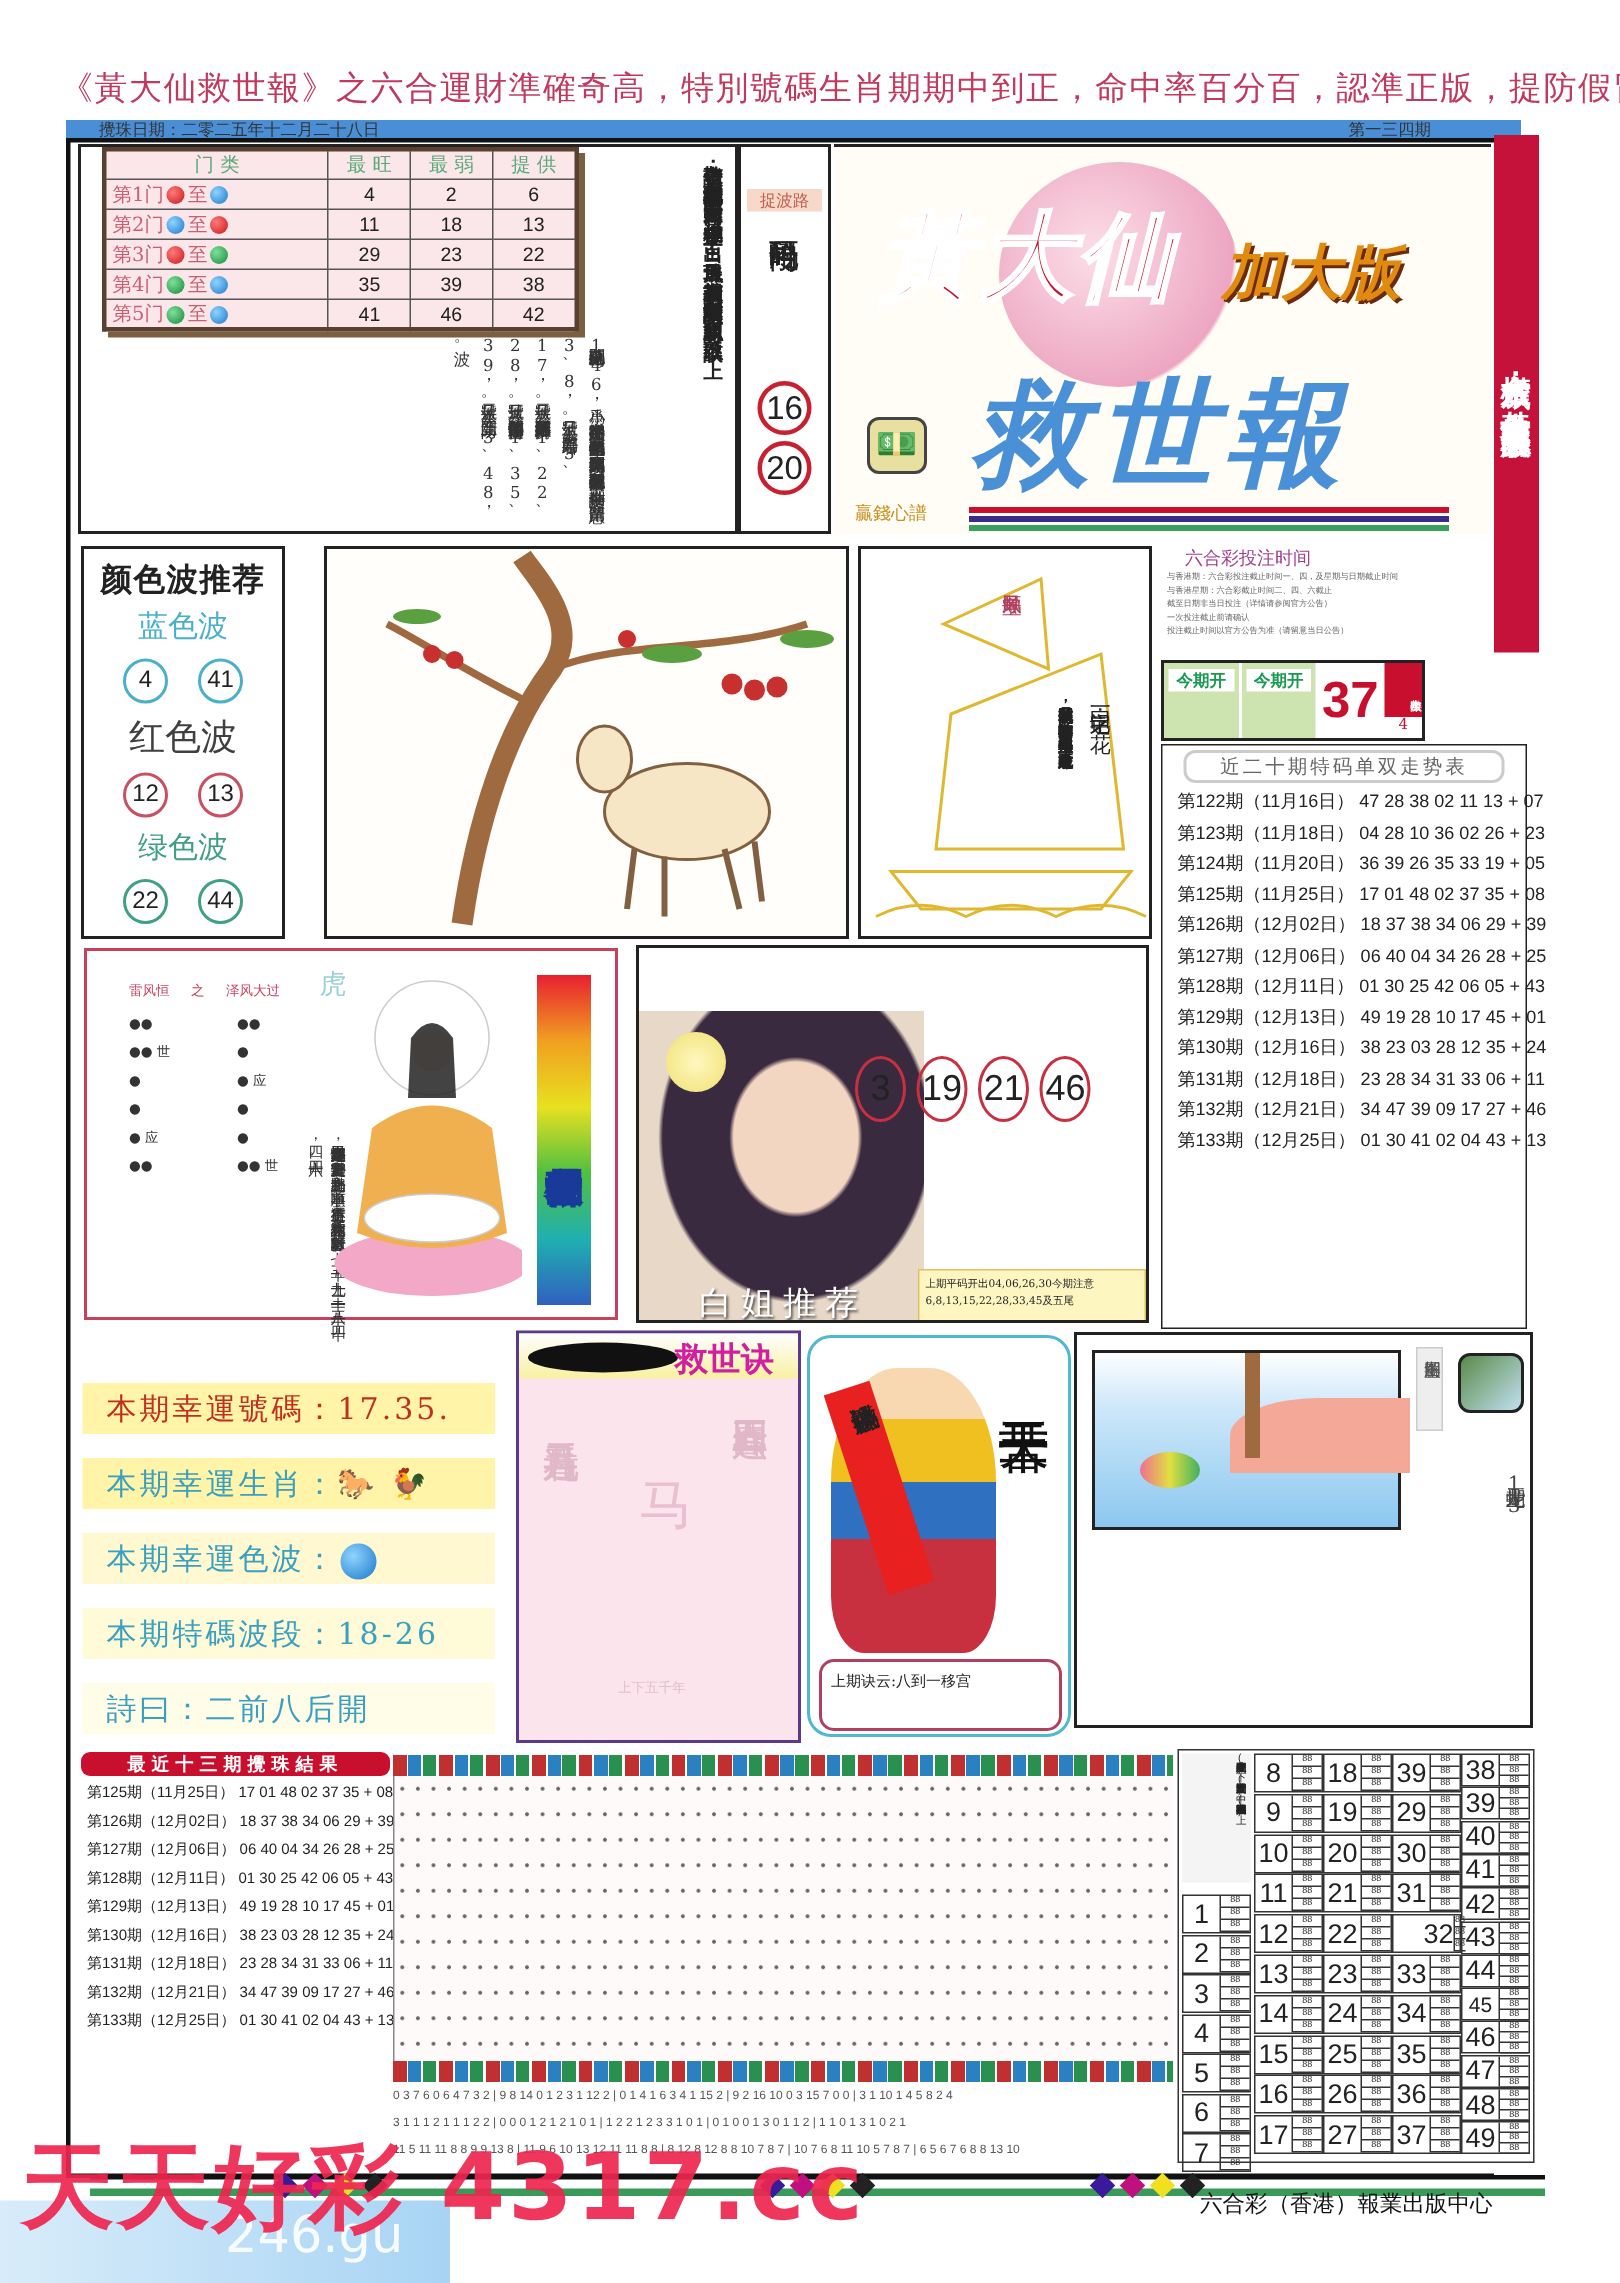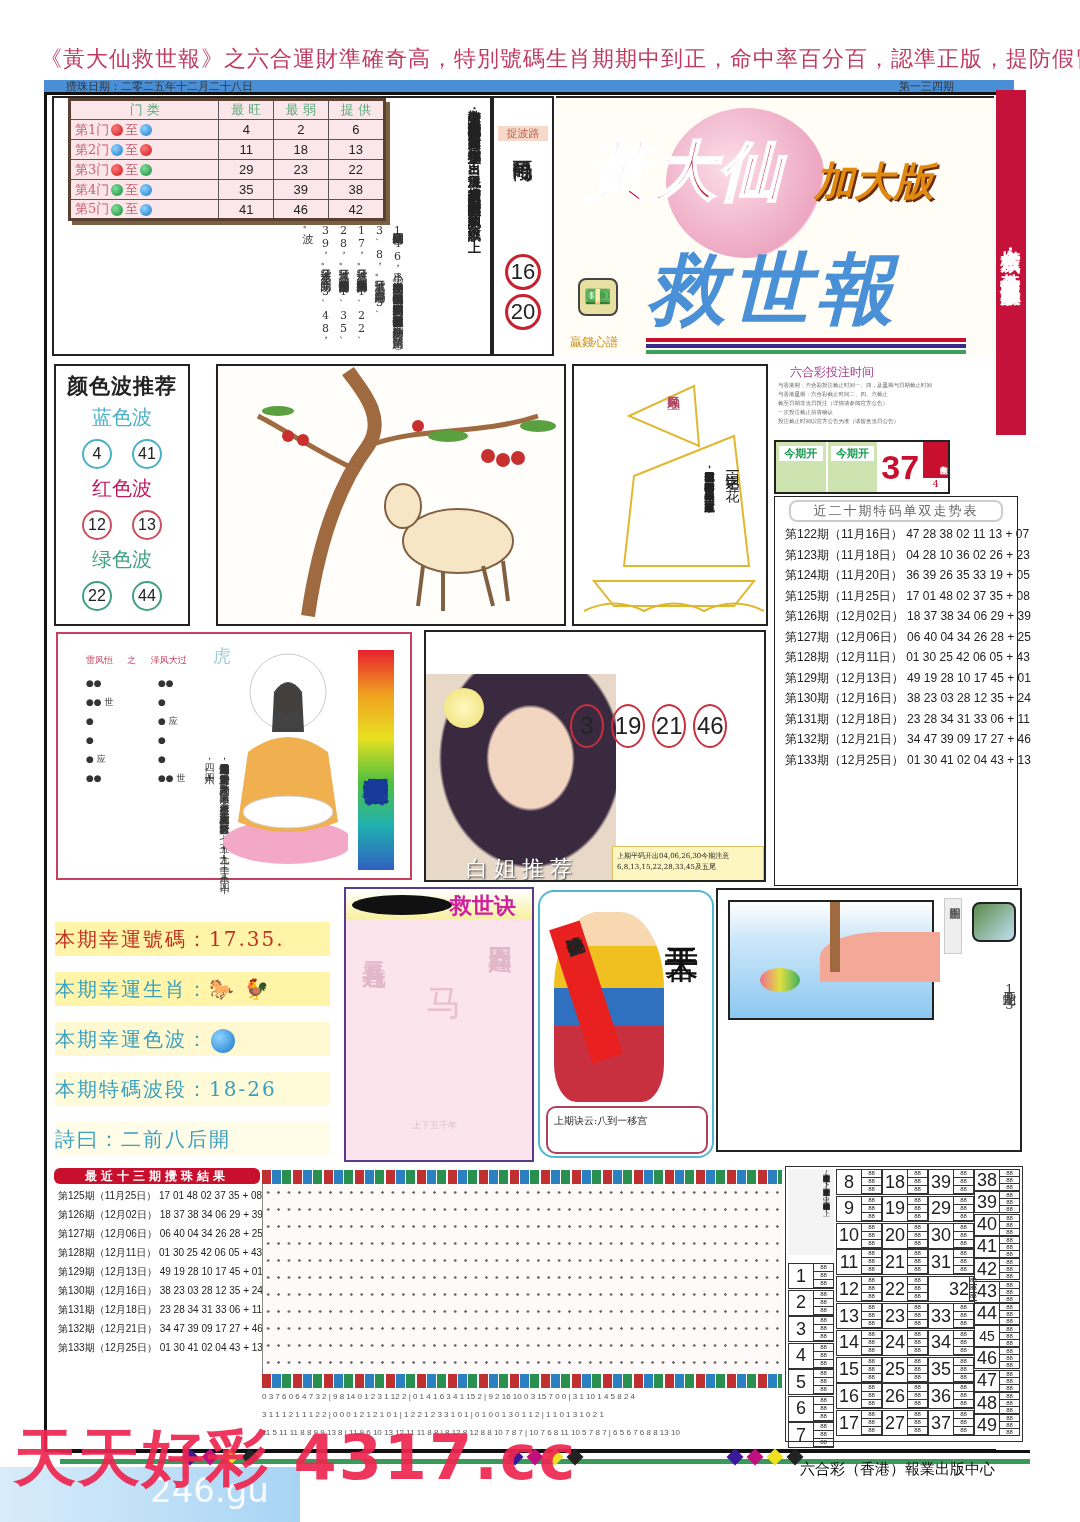--- a/index.html
+++ b/index.html
@@ -14,21 +14,21 @@
 table.door{border-collapse:collapse;font-family:"Liberation Sans",sans-serif;font-size:13px;background:#fbe6ea}
 table.door th{color:#5aa87a;font-weight:normal;font-family:"DejaVu Serif",serif;height:14px;border:1px solid #555}
 table.door td{border:1px solid #555;text-align:center;height:20px;color:#222}
 table.door td.lbl{color:#c86070;font-family:"DejaVu Serif",serif;text-align:left;padding-left:4px;white-space:nowrap}
 .ball{display:inline-block;width:12px;height:12px;border-radius:50%;vertical-align:middle;margin:0 2px}
 .red{background:radial-gradient(circle at 35% 35%,#ff7a7a,#c81818)}
 .blue{background:radial-gradient(circle at 35% 35%,#8fd4ff,#1a78c8)}
 .green{background:radial-gradient(circle at 35% 35%,#7fe09a,#138a3a)}
 .circ{display:inline-flex;align-items:center;justify-content:center;border-radius:50%;font-family:"Liberation Sans",sans-serif}
 .rowline{font-family:"Liberation Sans",sans-serif;font-size:12px;white-space:nowrap;line-height:20.5px}
-.lucky{position:absolute;left:55px;width:275px;height:34px;background:#fff4a8;font-size:20px;line-height:34px;letter-spacing:2px;color:#3aa0c0}
+.lucky{position:absolute;left:55px;width:275px;height:34px;background:#fff4a8;font-size:20px;line-height:34px;padding-left:16px;letter-spacing:2px;color:#3aa0c0}
 .diamond{display:inline-block;width:12px;height:12px;transform:rotate(45deg);margin:0 4px}
 </style>
 </head>
 <body>
 
 <div id="banner" class="abs">《黃大仙救世報》之六合運財準確奇高，特別號碼生肖期期中到正，命中率百分百，認準正版，提防假冒。</div>
 <div id="datebar" class="abs">
   <span>攪珠日期：二零二五年十二月二十八日</span>
   <span class="issue">第一三四期</span>
 </div>
@@ -104,21 +104,21 @@
   <div class="abs" style="left:22px;top:180px;width:40px;height:38px;background:#e8e0a0;border:2px solid #444;border-radius:8px;text-align:center;font-size:22px;line-height:34px">💵</div>
   <div class="abs" style="left:14px;top:236px;font-size:12px;color:#c89020">贏錢心譜</div>
 </div>
 
 <div class="box" style="left:54px;top:364px;width:136px;height:262px;text-align:center">
   <div style="font-family:'DejaVu Sans',sans-serif;font-size:21px;font-weight:bold;margin-top:6px;letter-spacing:1px">颜色波推荐</div>
   <div style="font-size:20px;color:#4ab0c8;margin-top:4px">蓝色波</div>
   <div style="margin-top:8px">
     <span class="circ" style="width:30px;height:30px;border:2px solid #4ab0c8;font-size:16px;margin:0 10px">4</span><span class="circ" style="width:30px;height:30px;border:2px solid #4ab0c8;font-size:16px;margin:0 10px">41</span>
   </div>
-  <div style="font-size:20px;color:#be185d;margin-top:6px">红色波</div>
+  <div style="font-size:24px;color:#404040;margin-top:6px">红色波</div>
   <div style="margin-top:8px">
     <span class="circ" style="width:30px;height:30px;border:2px solid #c85060;font-size:16px;margin:0 10px">12</span><span class="circ" style="width:30px;height:30px;border:2px solid #c85060;font-size:16px;margin:0 10px">13</span>
   </div>
   <div style="font-size:20px;color:#40a080;margin-top:6px">绿色波</div>
   <div style="margin-top:8px">
     <span class="circ" style="width:30px;height:30px;border:2px solid #40a080;font-size:16px;margin:0 10px">22</span><span class="circ" style="width:30px;height:30px;border:2px solid #40a080;font-size:16px;margin:0 10px">44</span>
   </div>
 </div>
 
 <div class="box" style="left:216px;top:364px;width:350px;height:262px;background:#fffefa">

